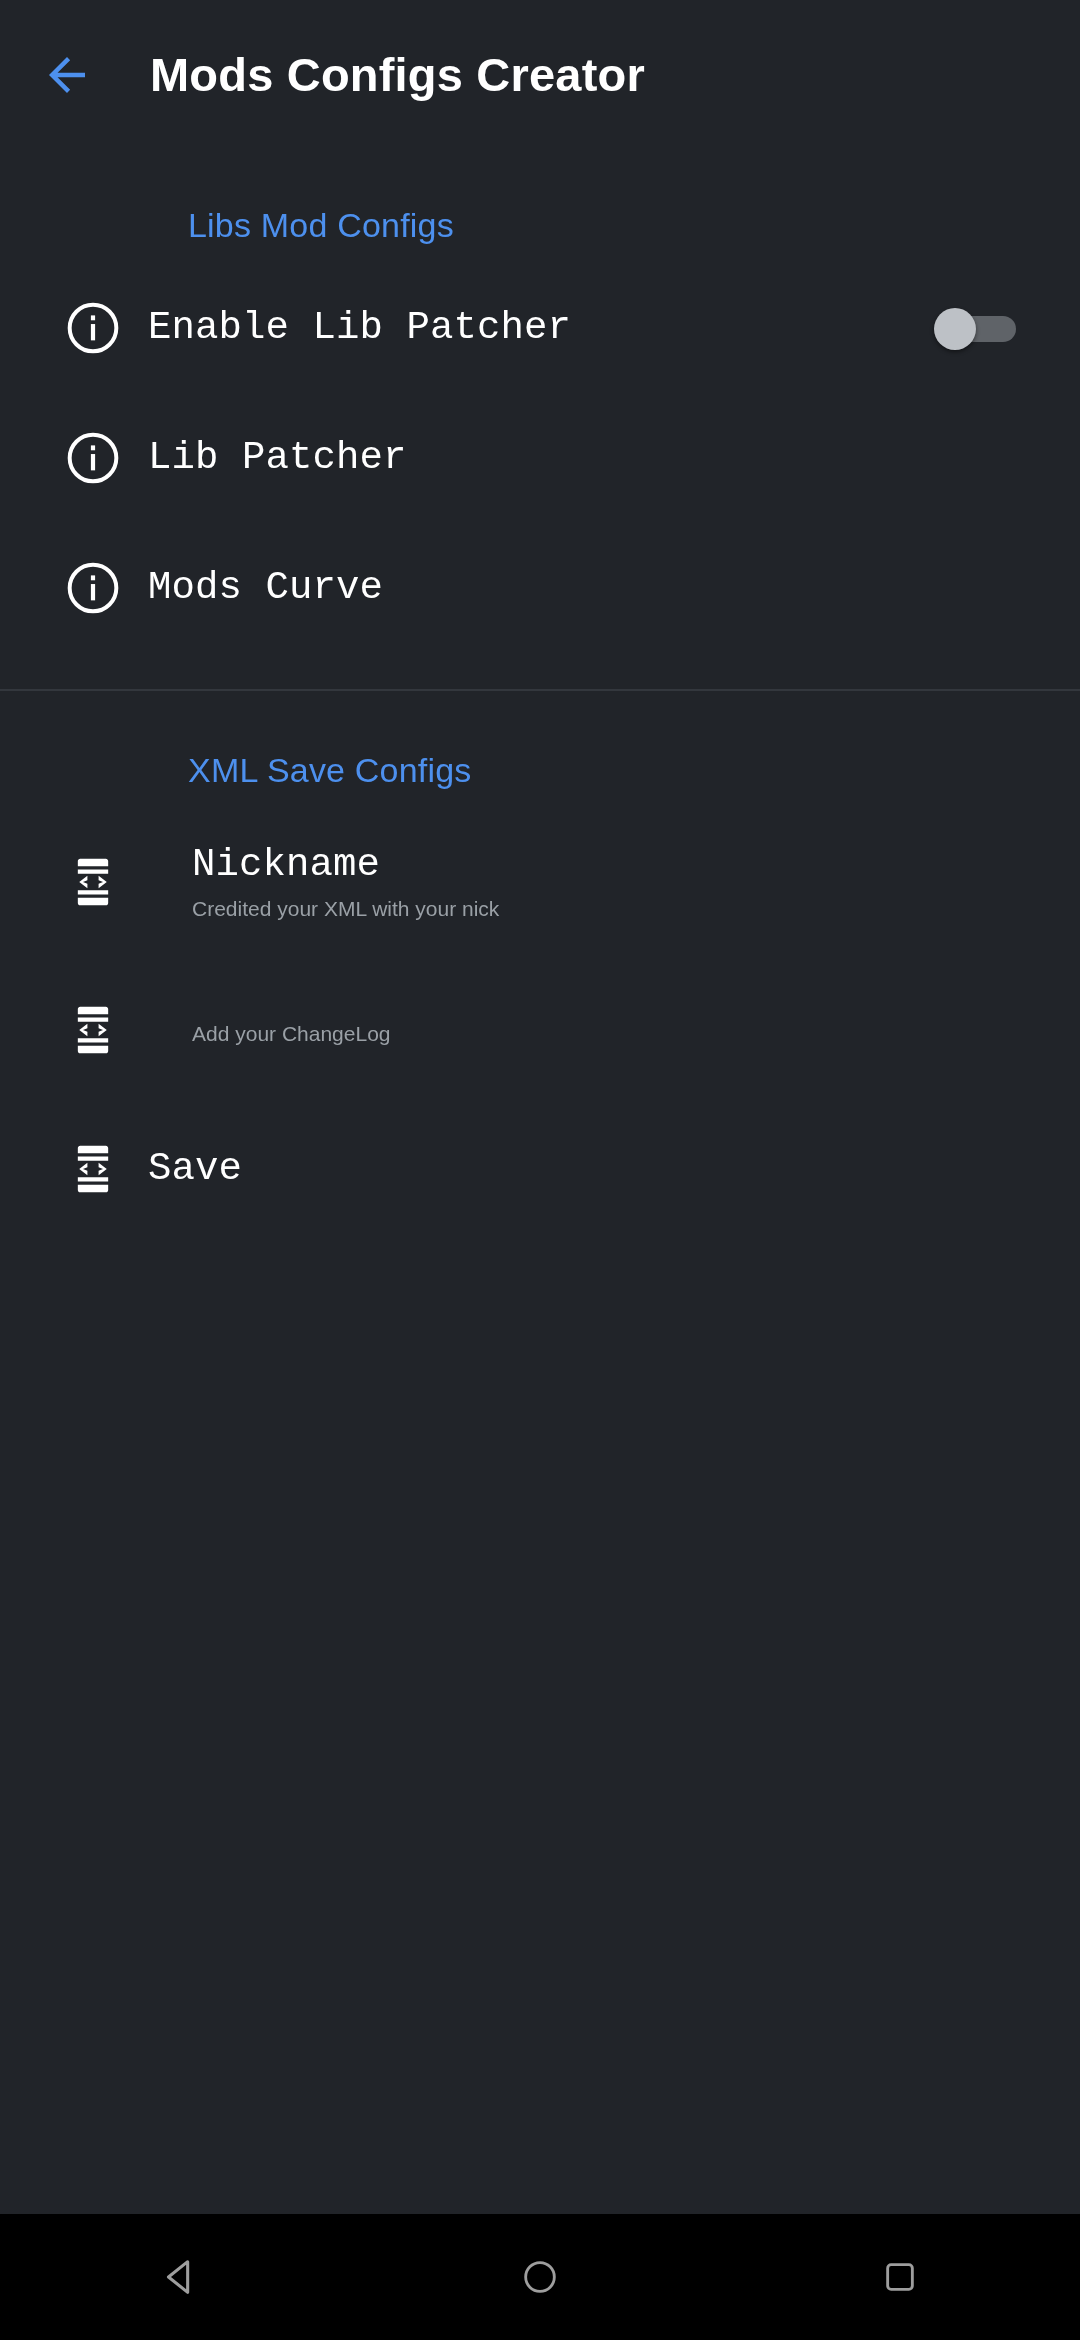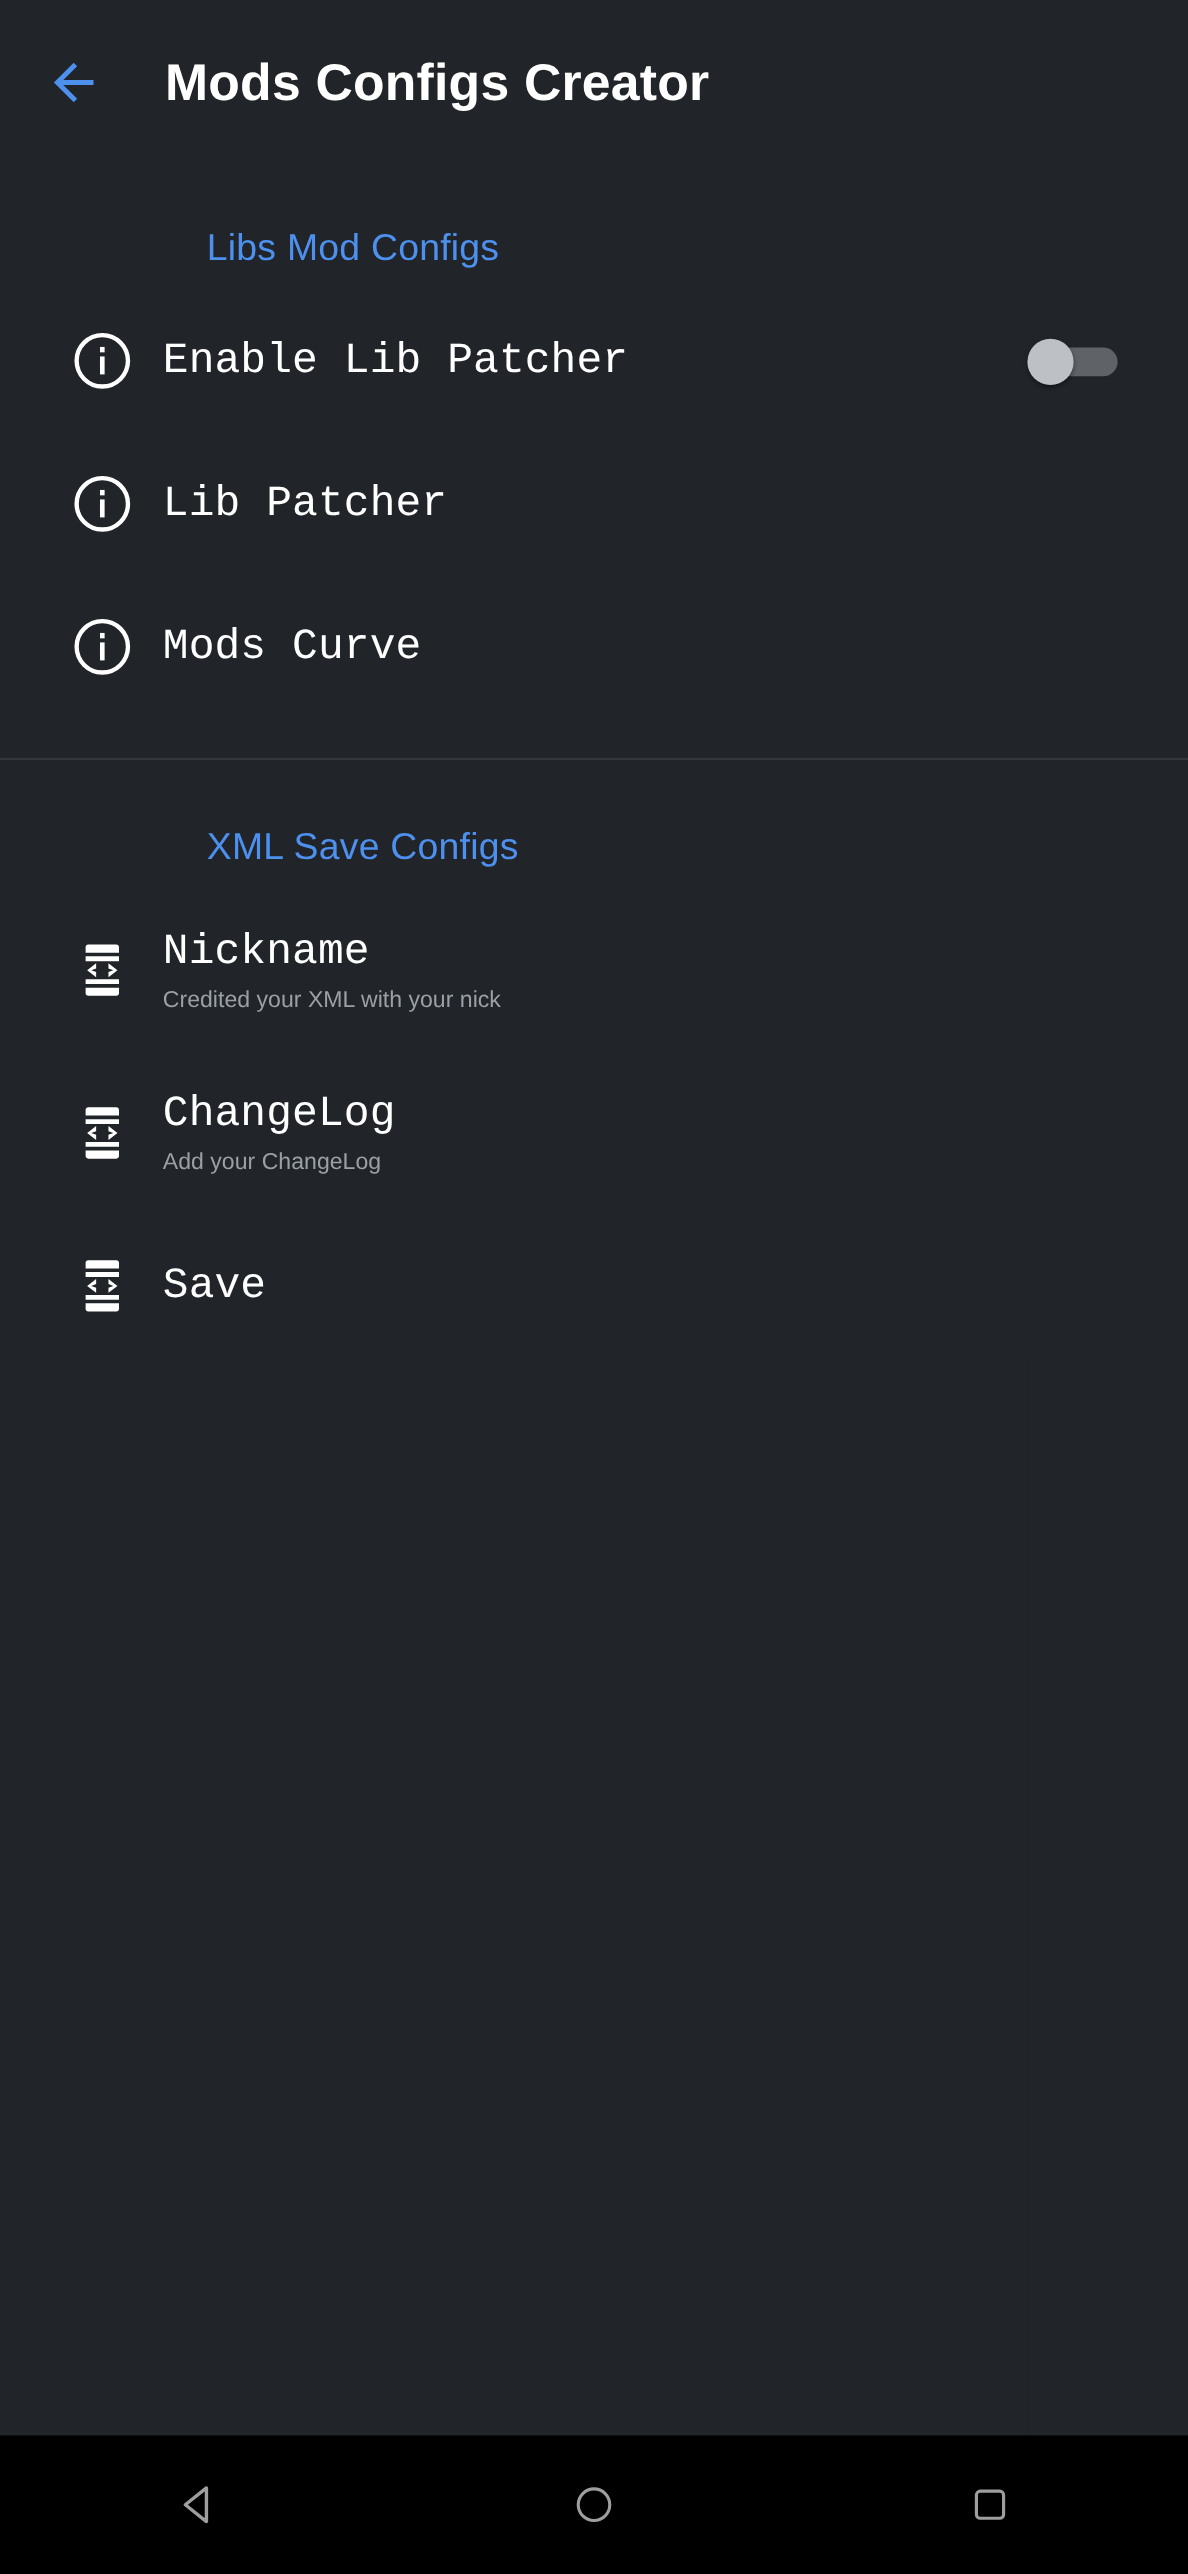--- a/index.html
+++ b/index.html
@@ -42,21 +42,21 @@
     width:1080px; height:2px; background:#33373d; margin-top:36px;
   }
 
   
   .row {
     position:relative;
     display:flex; align-items:center;
     min-height:130px;
     padding:16px 40px 16px 0;
   }
-  .row.with-sub { min-height:148px; }
+  .row.with-sub { min-height:148px;gap:44px; }
   .row-icon {
     width:110px; min-width:110px;
     display:flex; align-items:center; justify-content:center;
     margin-left:38px;
   }
   .row-body { flex:1; display:flex; flex-direction:column; justify-content:center; }
   .row-title { font-size:39px; color:#ffffff; line-height:1.15; letter-spacing:0.1px;font-family:Liberation Mono, monospace; }
   .row-sub { font-size:21px; color:#9aa0a6; margin-top:9px; line-height:1.15; }
   .row-accessory { width:130px; display:flex; align-items:center; justify-content:center; }
 
@@ -178,21 +178,20 @@
       </div>
 
       <div class="row with-sub">
         <div class="row-icon">
           <svg class="icon-svg" width="56" height="56" viewBox="0 0 24 24">
             <path d="M6.5 2h11c.55 0 1 .45 1 1v2.2h-13V3c0-.55.45-1 1-1zm-1 4.6h13v1.9h-13V6.6zM5.5 15.5h13v1.9h-13v-1.9zm0 3.3h13V21c0 .55-.45 1-1 1h-11c-.55 0-1-.45-1-1v-2.2z" fill="#ffffff"></path>
             <path d="M9.6 9.3 6.1 12l3.5 2.7v-2l-1.9-.7 1.9-.7zM14.4 9.3l3.5 2.7-3.5 2.7v-2l1.9-.7-1.9-.7z" fill="#ffffff"></path>
           </svg>
         </div>
         <div class="row-body">
-          <div class="row-title">ChangeLog</div>
           <div class="row-sub">Add your ChangeLog</div>
         </div>
         <div class="row-accessory"></div>
       </div>
 
       <div class="row">
         <div class="row-icon">
           <svg class="icon-svg" width="56" height="56" viewBox="0 0 24 24">
             <path d="M6.5 2h11c.55 0 1 .45 1 1v2.2h-13V3c0-.55.45-1 1-1zm-1 4.6h13v1.9h-13V6.6zM5.5 15.5h13v1.9h-13v-1.9zm0 3.3h13V21c0 .55-.45 1-1 1h-11c-.55 0-1-.45-1-1v-2.2z" fill="#ffffff"></path>
             <path d="M9.6 9.3 6.1 12l3.5 2.7v-2l-1.9-.7 1.9-.7zM14.4 9.3l3.5 2.7-3.5 2.7v-2l1.9-.7-1.9-.7z" fill="#ffffff"></path>

